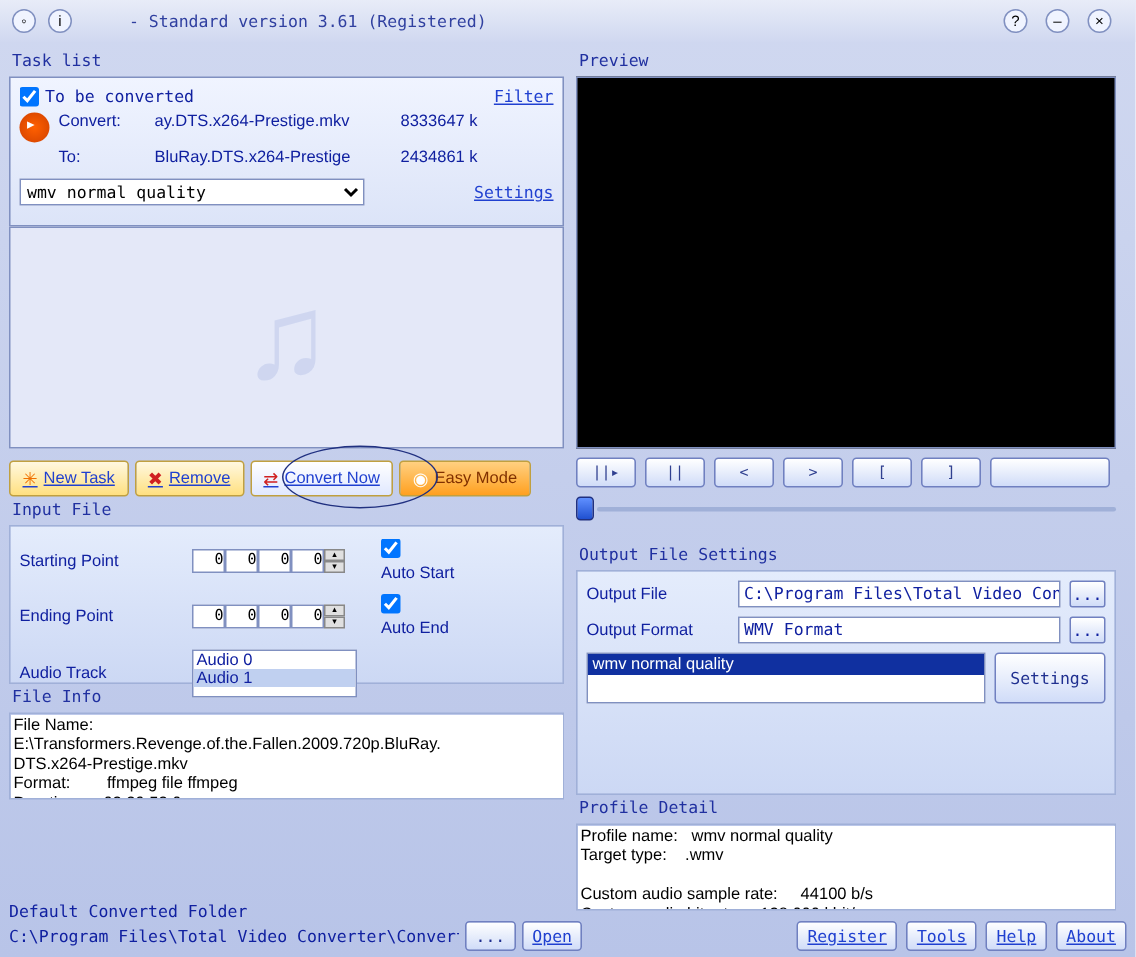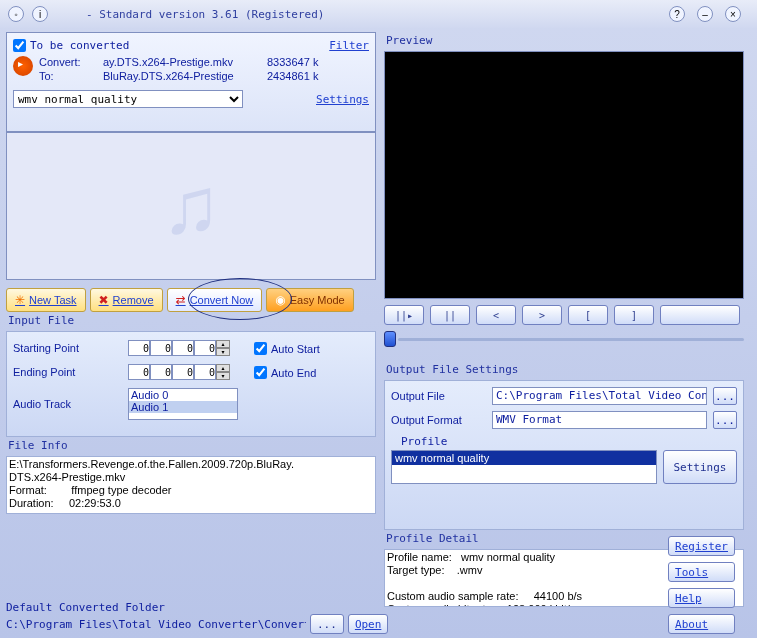--- a/index.html
+++ b/index.html
@@ -13,40 +13,40 @@
 .left-col { width: 370px; }
 .right-col { width: 360px; }
 .section-label { color: #2030a0; font-family: monospace; margin: 2px 0 4px 2px; }
 .task-box { background: linear-gradient(to bottom, #f0f4ff, #dce4f8); border: 1px solid #8090c0; padding: 6px; height: 100px; position: relative; }
 .task-row1 { display: flex; align-items: flex-end; }
 .task-row1 .chk { margin-right: 4px; }
 .task-row1 .filter { margin-left: auto; color: #2040d0; text-decoration: underline; font-family: monospace; cursor: pointer; }
 .task-row2 { display: flex; margin-top: 4px; font-family: monospace; }
 .task-row2 .file-icon { width: 20px; height: 20px; background: radial-gradient(circle, #ff6000, #d04000); border-radius: 50%; margin-right: 6px; position: relative; }
 .task-row2 .file-icon::after { content:"▸"; color:#fff; position:absolute; left:5px; top:2px; font-size:10px;}
-.task-info { display: grid; grid-template-columns: 60px 160px 70px; gap: 2px 4px; font-family: monospace; color: #1020a0; }
+.task-info { display: grid; grid-template-columns: 60px 160px 70px; gap: 12px 4px; font-family: monospace; color: #1020a0; }
 .task-row3 { display: flex; margin-top: 8px; align-items: center; }
 .task-row3 select { width: 230px; font-family: monospace; background: #fff; border: 1px solid #8090c0; height: 18px; }
 .task-row3 .settings { margin-left: auto; color: #2040d0; text-decoration: underline; font-family: monospace; cursor: pointer; }
 .queue-box { background: #e4e8f8; border: 1px solid #8090c0; height: 148px; margin-top: 0; position:relative; overflow:hidden;}
 .queue-bg { position:absolute; inset:0; opacity:0.3; display:flex; align-items:center; justify-content:center; font-size:80px; color:#a0b0e0;}
 .btn-row { display: flex; gap: 4px; margin-top: 8px; position: relative; }
 .btn { background: linear-gradient(to bottom, #fff8e0, #ffe080); border: 1px solid #c0a040; border-radius: 3px; padding: 4px 8px; display: flex; align-items: center; gap: 4px; cursor: pointer; color: #2040d0; text-decoration: underline; font-family: monospace; }
 .btn.orange { background: linear-gradient(to bottom, #ffd080, #ffa020); color: #803000; text-decoration: none; }
 .btn.white { background: linear-gradient(to bottom, #ffffff, #e0e8ff); }
 .btn .ic { font-size: 12px; text-decoration: none; }
 .convert-circle { position: absolute; left: 182px; top: -10px; width: 104px; height: 42px; border: 1px solid #203080; border-radius: 50%; pointer-events: none; }
 .input-file-box { border: 1px solid #a0b0d8; background: linear-gradient(to bottom,#e4ecfc,#ccd8f4); padding: 8px 6px; margin-top: 4px; height: 106px; }
 .ifrow { display: flex; align-items: center; font-family: monospace; color: #1020a0; margin-bottom: 8px; }
 .ifrow .lbl { width: 115px; }
 .ifrow .time-inputs { display: flex; gap: 0; }
 .ifrow .time-inputs input { width: 22px; text-align: right; font-family: monospace; border: 1px solid #8090c0; background: #fff; height: 16px; font-size:10px;}
 .ifrow .spinner { width: 14px; display: flex; flex-direction: column; }
 .ifrow .spinner button { height: 8px; font-size: 6px; line-height: 4px; padding: 0; border: 1px solid #888; background: #e0e0e0; }
-.ifrow .auto { margin-left: 24px; display: flex; align-items: flex-end; gap: 4px; }
+.ifrow .auto { margin-left: 24px; display: flex; align-items: flex-start; gap: 4px; flex-direction: column; }
 .audio-list { width: 110px; height: 32px; border: 1px solid #8090c0; background: #fff; font-family: monospace; font-size: 11px; overflow: hidden; }
 .audio-list div { padding: 0 2px; white-space: nowrap; }
 .audio-list div.sel { background: #c0d0f0; }
 .fileinfo-box { border: 1px solid #a0b0d8; background: #fff; font-family: monospace; font-size: 11px; color: #000; height: 58px; overflow-y: scroll; padding: 1px 2px; line-height: 13px; margin-top: 2px;}
 .preview-box { background: #000; border: 1px solid #8090c0; height: 248px; }
 .playback-row { display: flex; gap: 6px; margin-top: 6px; }
 .pbtn { background: linear-gradient(to bottom, #fff, #d0dcf8); border: 1px solid #7080c0; border-radius: 3px; width: 40px; height: 20px; display: flex; align-items: center; justify-content: center; font-size: 10px; cursor: pointer; color: #304090; font-family: monospace; }
 .pbtn.wide { width: 80px; }
 .slider-row { display: flex; align-items: center; margin-top: 6px; }
 .slider-thumb { width: 12px; height: 16px; background: linear-gradient(to bottom,#6090ff,#2050d0); border-radius: 3px; border:1px solid #203080; }
@@ -61,39 +61,40 @@
 .profile-list { flex: 1; height: 34px; background: #fff; border: 1px solid #8090c0; font-family: monospace; }
 .profile-list .sel { background: #1030a0; color: #fff; padding: 1px 3px; }
 .settings-btn { width: 74px; background: linear-gradient(to bottom,#fff,#d0dcf8); border: 1px solid #7080c0; border-radius: 3px; font-family: monospace; color: #203090; cursor: pointer; }
 .detail-box { border: 1px solid #a0b0d8; background: #fff; font-family: monospace; height: 58px; overflow-y: scroll; padding: 1px 2px; line-height: 13px; margin-top: 2px;}
 .bottom-area { position: absolute; bottom: 4px; left: 6px; right: 6px; }
 .bottom-label { font-family: monospace; color: #1020a0; margin-top: 46px; }
 .bottom-row { display: flex; align-items: center; gap: 4px; }
 .path-field { font-family: monospace; color: #1020a0; background: transparent; border: none; white-space:nowrap; overflow:hidden; }
 .sq-btn { background: linear-gradient(to bottom,#fff,#d0dcf8); border: 1px solid #7080c0; border-radius: 3px; height: 20px; padding: 0 6px; font-family: monospace; color: #2040d0; text-decoration: underline; cursor: pointer; display:flex; align-items:center;}
 .sq-btn.noline { color: #203090; text-decoration: none; }
-.ghost-buttons { position: absolute; right: 22px; bottom: 4px; display: flex; gap: 6px; flex-direction: column; }
+.ghost-buttons { position: absolute; right: 6px; bottom: 4px; display: flex; gap: 6px; }
 </style>
 </head>
 <body>
 
 <div class="titlebar">
   <div class="icon-btn">◦</div>
   <div class="icon-btn">i</div>
   <div class="version">-  Standard version 3.61 (Registered)</div>
   <div class="win-controls">
     <div class="icon-btn">?</div>
     <div class="icon-btn">–</div>
     <div class="icon-btn">×</div>
   </div>
 </div>
 
 <div class="main">
 
   <div class="left-col">
+    <div class="section-label">Task list</div>
     <div class="task-box">
       <div class="task-row1">
         <input type="checkbox" class="chk" checked="" style="">
         <span style="font-family:monospace;color:#1020a0;">To be converted</span>
         <span class="filter">Filter</span>
       </div>
       <div class="task-row2">
         <div class="file-icon"></div>
         <div class="task-info">
           <span>Convert:</span>
@@ -175,23 +176,24 @@
         <span class="lbl">Audio Track</span>
         <div class="audio-list">
           <div>Audio 0</div>
           <div class="sel">Audio 1</div>
         </div>
       </div>
     </div>
 
     <div class="section-label">File Info</div>
     <div class="fileinfo-box">
+      <div>File Name:</div>
       <div>E:\Transformers.Revenge.of.the.Fallen.2009.720p.BluRay.</div>
       <div>DTS.x264-Prestige.mkv</div>
-      <div><span>Format:</span>&nbsp;&nbsp;&nbsp;&nbsp;&nbsp;&nbsp;&nbsp;&nbsp;<span>ffmpeg type decoder</span></div>
+      <div><span>Format:</span>&nbsp;&nbsp;&nbsp;&nbsp;&nbsp;&nbsp;&nbsp;&nbsp;<span>ffmpeg file ffmpeg</span></div>
       <div><span>Duration:</span>&nbsp;&nbsp;&nbsp;&nbsp;&nbsp;<span>02:29:53.0</span></div>
     </div>
   </div>
 
   <div class="right-col">
     <div class="section-label">Preview</div>
     <div class="preview-box"></div>
     <div class="playback-row">
       <div class="pbtn">||▸</div>
       <div class="pbtn">||</div>
@@ -211,21 +213,20 @@
       <div class="orow">
         <span class="olbl">Output File</span>
         <div class="ofield">C:\Program Files\Total Video Convert</div>
         <div class="obrowse">...</div>
       </div>
       <div class="orow">
         <span class="olbl">Output Format</span>
         <div class="ofield">WMV Format</div>
         <div class="obrowse">...</div>
       </div>
-      <div class="profile-sub">Profile</div>
       <div class="profile-row">
         <div class="profile-list">
           <div class="sel">wmv normal quality</div>
         </div>
         <button class="settings-btn">Settings</button>
       </div>
     </div>
 
     <div class="section-label">Profile Detail</div>
     <div class="detail-box">

